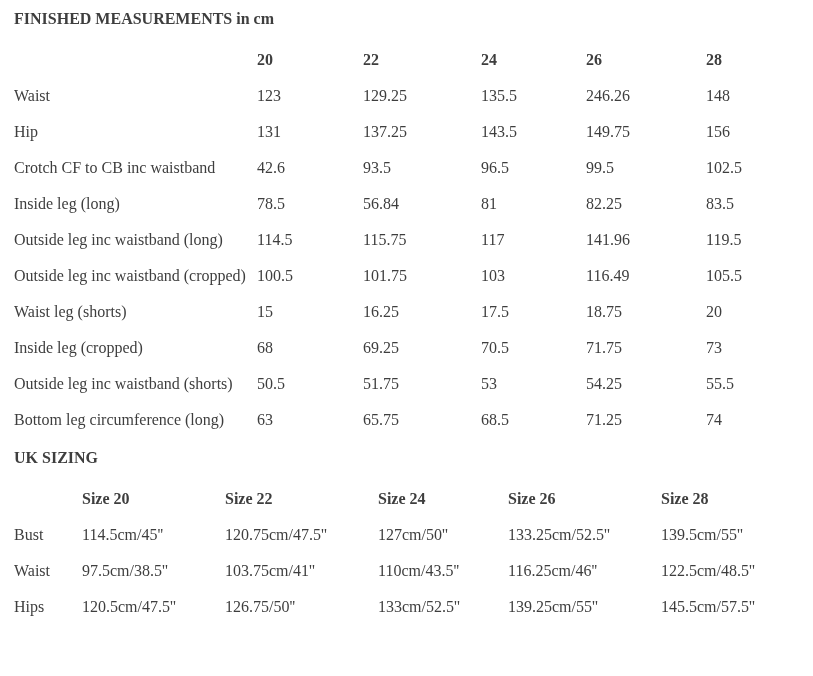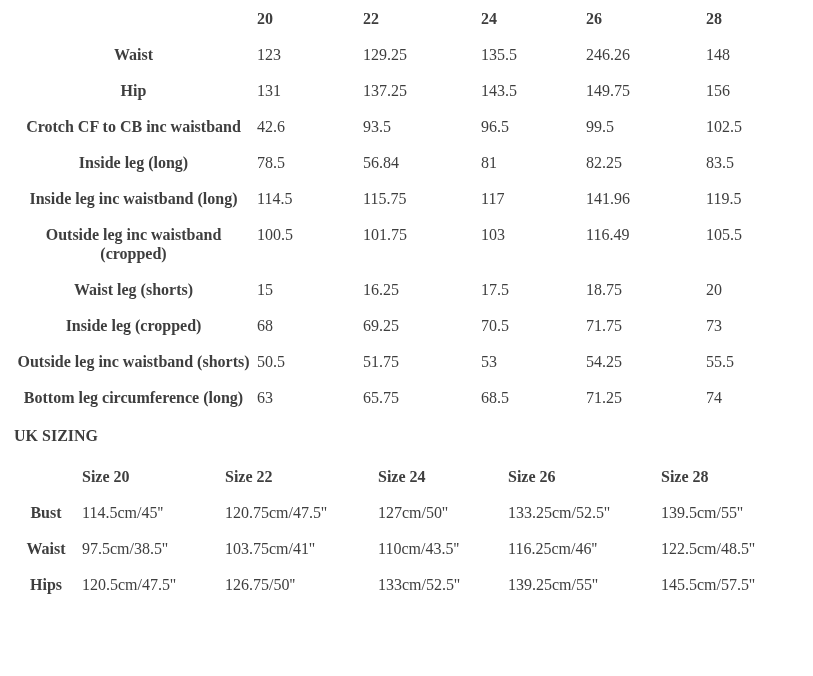--- a/index.html
+++ b/index.html
@@ -34,29 +34,30 @@
   table.fm-table { width: 792px; }
   table.uk-table { width: 767px; margin-top: 8px; }
   th, td {
     text-align: left;
     vertical-align: top;
     font-size: 16px;
     line-height: 19px;
     padding: 0 4px 17px 0;
   }
   thead th { font-weight: bold; }
-  tbody th { font-weight: bold; text-align: center; }
+  tbody th { font-weight: normal; }
   td { font-weight: normal; white-space: nowrap; }
 </style>
 </head>
 <body>
 
 <div class="page">
 
   <section>
+    <h2 class="section-title">FINISHED MEASUREMENTS in cm</h2>
     <table class="fm-table">
       <colgroup>
         <col style="width:243px">
         <col style="width:106px">
         <col style="width:118px">
         <col style="width:105px">
         <col style="width:120px">
         <col>
       </colgroup>
       <thead>
@@ -96,21 +97,21 @@
           </tr>
           <tr>
             <th>Inside leg (long)</th>
             <td>78.5</td>
             <td>56.84</td>
             <td>81</td>
             <td>82.25</td>
             <td>83.5</td>
           </tr>
           <tr>
-            <th>Inside leg inc waistband (long)</th>
+            <th>Outside leg inc waistband (long)</th>
             <td>114.5</td>
             <td>115.75</td>
             <td>117</td>
             <td>141.96</td>
             <td>119.5</td>
           </tr>
           <tr>
             <th>Outside leg inc waistband (cropped)</th>
             <td>100.5</td>
             <td>101.75</td>

